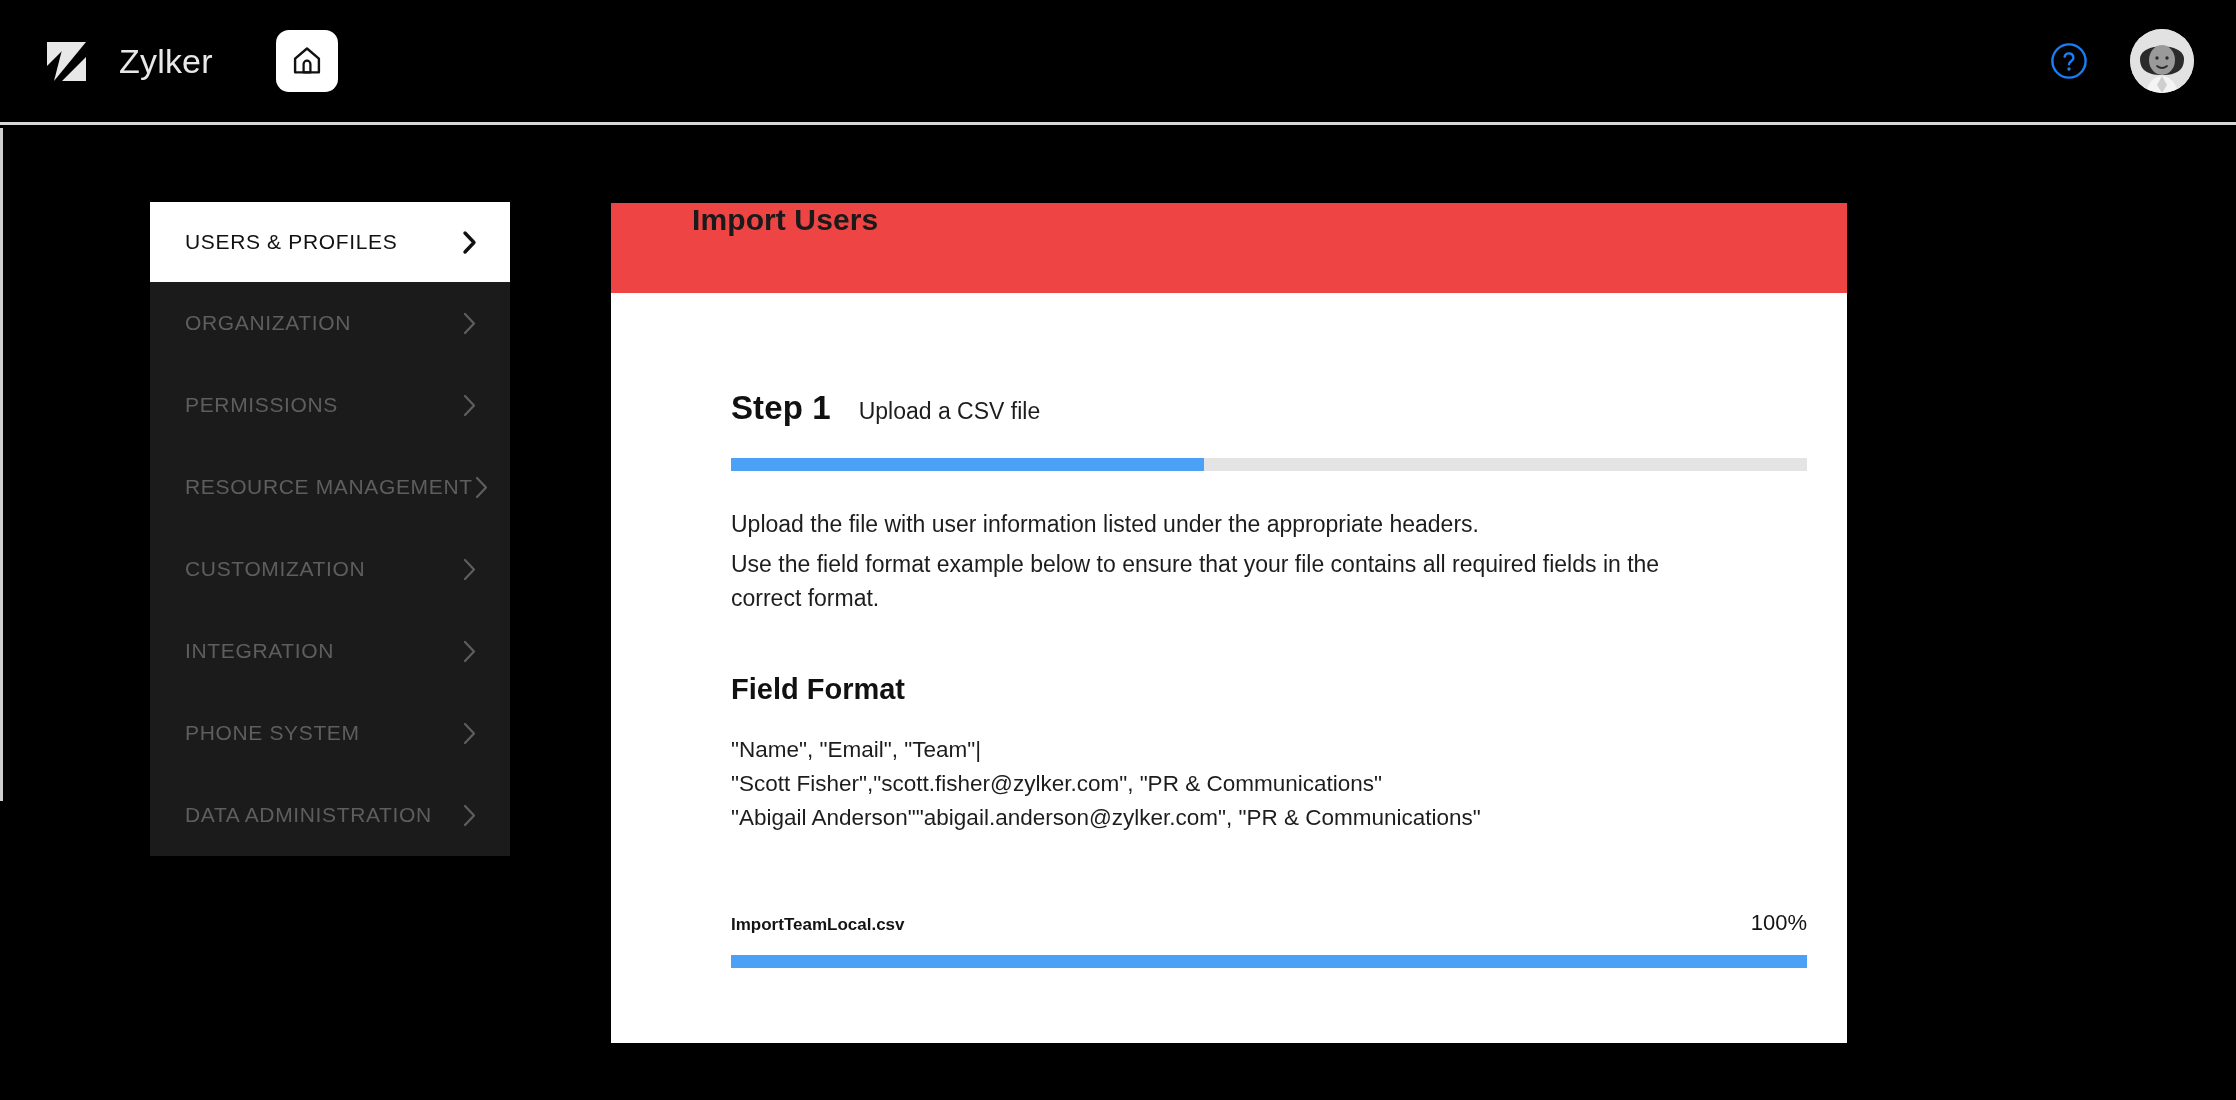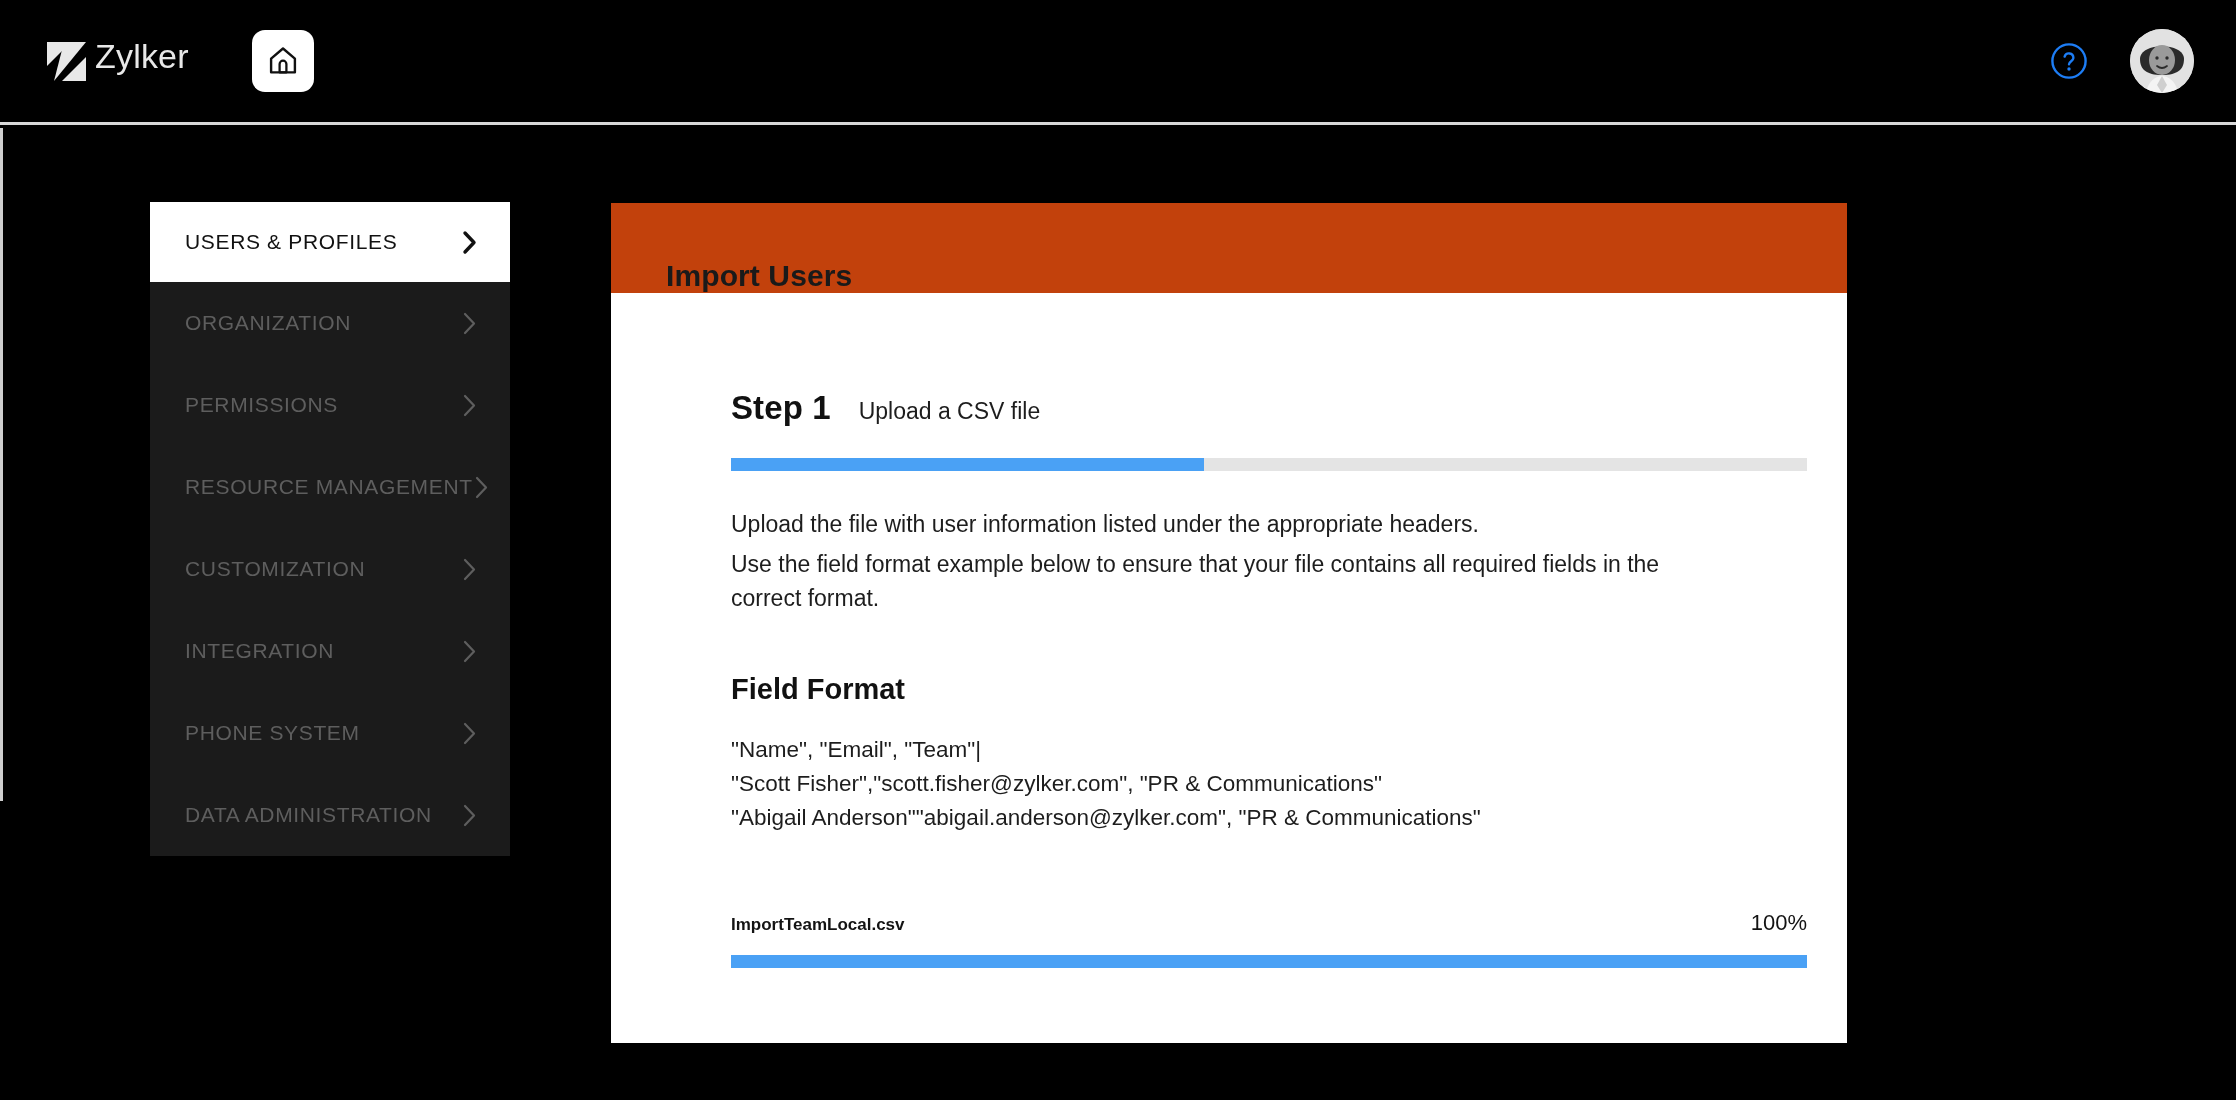--- a/index.html
+++ b/index.html
@@ -40,22 +40,23 @@
   .left-rail {
     position: absolute;
     left: 0; top: 128px;
     width: 3px;
     height: 673px;
     background: #cfcfcf;
   }
 
   .brand {
     display: flex;
+    align-items: center;
     margin-left: 44px;
-    gap: 6px;
+    gap: 30px;
   }
   .brand-logo { width: 45px; height: 45px; display: block; }
   .brand-name {
     color: #e8e8e8;
     font-size: 34px;
     font-weight: 400;
     letter-spacing: .2px;
     line-height: 1;
   }
 
@@ -150,24 +151,24 @@
   .panel {
     position: absolute;
     left: 611px;
     top: 203px;
     width: 1236px;
     height: 840px;
     background: #ffffff;
   }
   .panel-header {
     height: 90px;
-    background: #c2410c;
-    display: flex;
-    align-items: flex-end;
-    padding-left: 55px;
+    background: #ef4444;
+    display: flex;
+    align-items: flex-start;
+    padding-left: 81px;
   }
   .panel-title {
     font-size: 30px;
     font-weight: 700;
     color: #1a1a1a;
     letter-spacing: .1px;
   }
 
   .panel-body { padding: 0 120px; }
 

